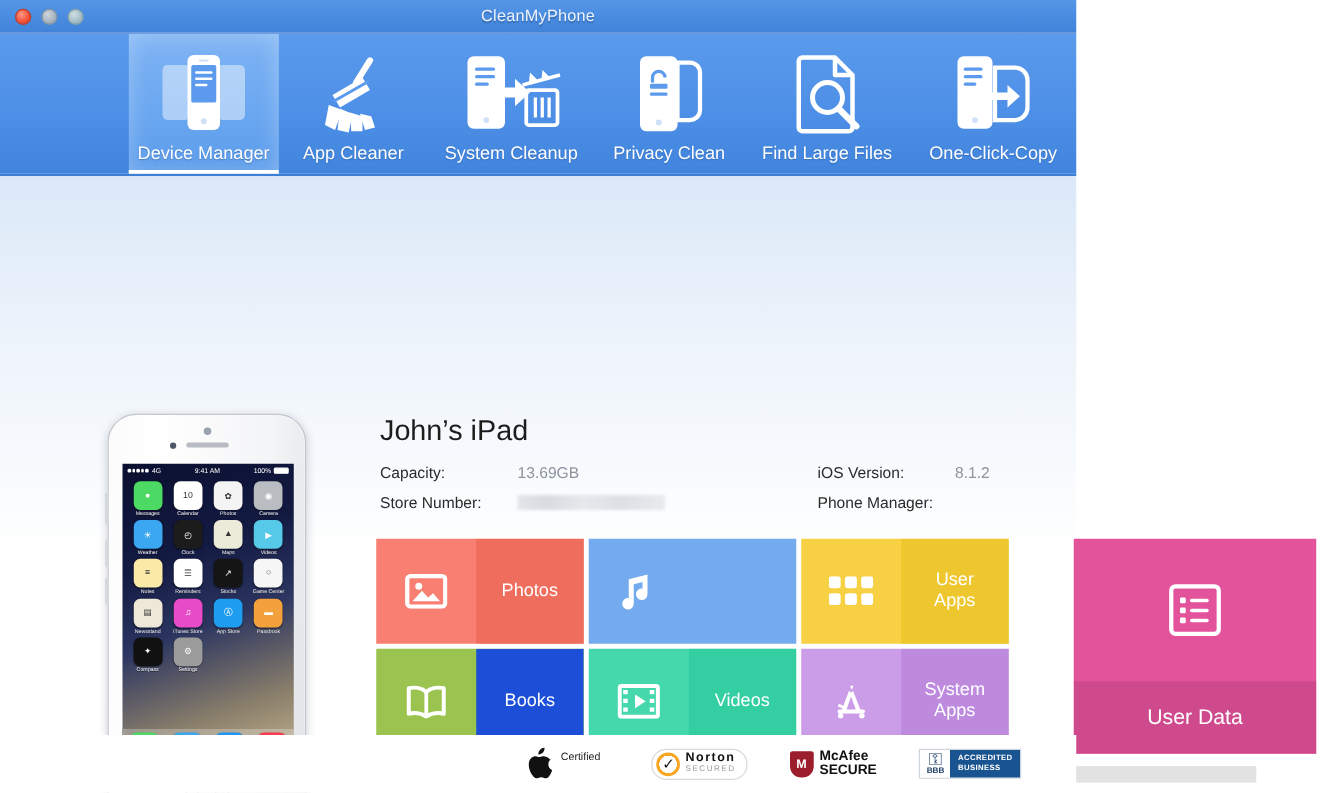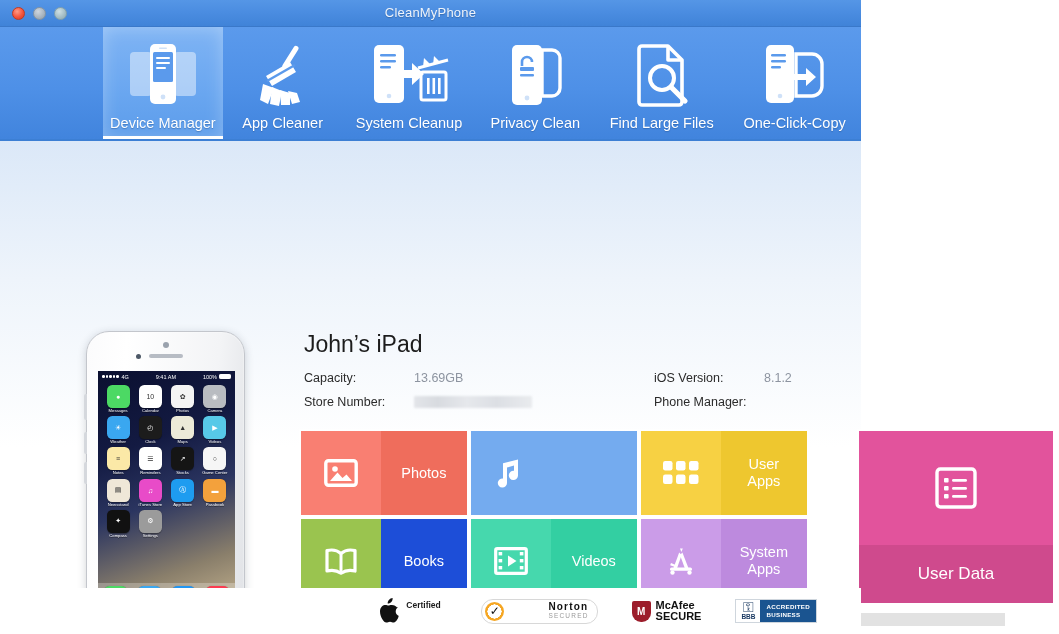--- a/index.html
+++ b/index.html
@@ -175,32 +175,32 @@
   .seg { height:100%; }
 
   
   .footer {
     position:absolute; left:0; bottom:0; width:100%; height:46px;
     display:flex; align-items:center; justify-content:flex-end; gap:34px; padding-right:44px;
     background:#ffffff;
   }
   .badge { display:flex; align-items:center; gap:6px; }
   .badge .b-text { font-size:8.5px; line-height:1.15; color:#1b1b1b; }
-  .badge .b-text b { display:block; font-weight:700;margin-top:36px; }
+  .badge .b-text b { display:block; font-weight:400;margin-top:36px; }
   .norton {
     display:flex; align-items:center; gap:4px; border:1px solid #d8d8d8; border-radius:12px;
     padding:2px 8px 2px 3px; background:#fff;
   }
   .norton-ring {
     width:19px; height:19px; border-radius:50%;
     background: radial-gradient(circle at 50% 50%, #fff 0 52%, #f5a623 53% 100%);
     display:flex; align-items:center; justify-content:center; font-size:12px; color:#111; line-height:1;
   }
   .norton-txt { font-size:10px; font-weight:700; color:#111; line-height:1.05; }
-  .norton-txt span { display:block; font-size:6.5px; font-weight:400; color:#9a9a9a; letter-spacing:1.2px;margin-left:40px; }
+  .norton-txt span { display:block; font-size:6.5px; font-weight:400; color:#9a9a9a; letter-spacing:1.2px; }
   .mcafee { display:flex; align-items:center; gap:5px; }
   .mshield {
     width:19px; height:21px; background:#9c1d2b; color:#fff; font-size:10px; font-weight:700;
     display:flex; align-items:center; justify-content:center;
     border-radius:2px 2px 9px 9px;
   }
   .mcafee-txt { font-size:11px; font-weight:700; color:#111; line-height:1.02; }
   .mcafee-txt span { display:block; }
   .bbb { display:flex; align-items:stretch; border:1px solid #cfd6dd; }
   .bbb-left {

